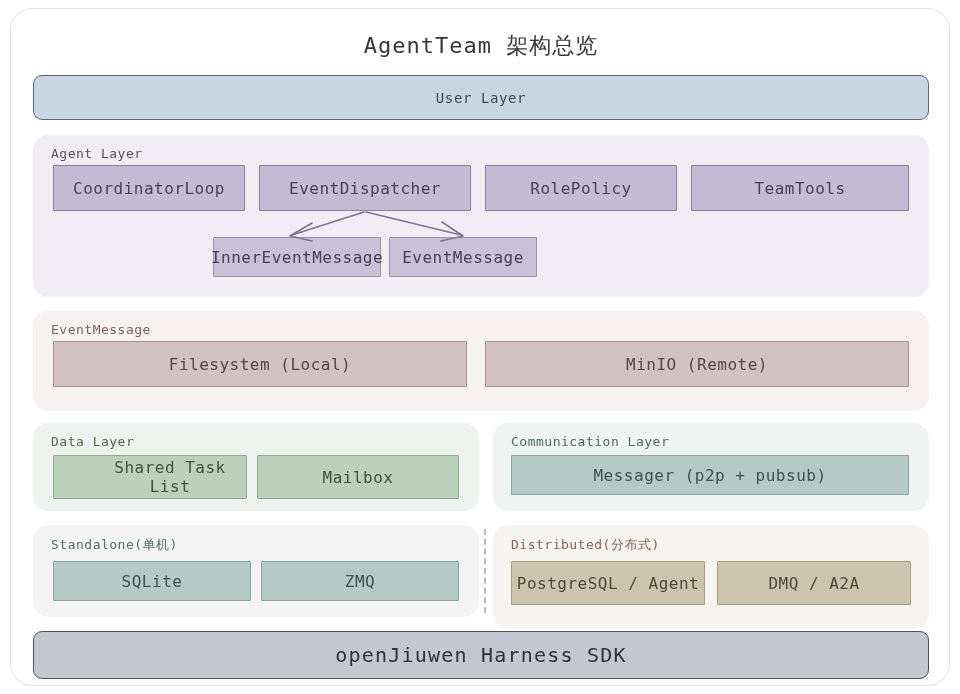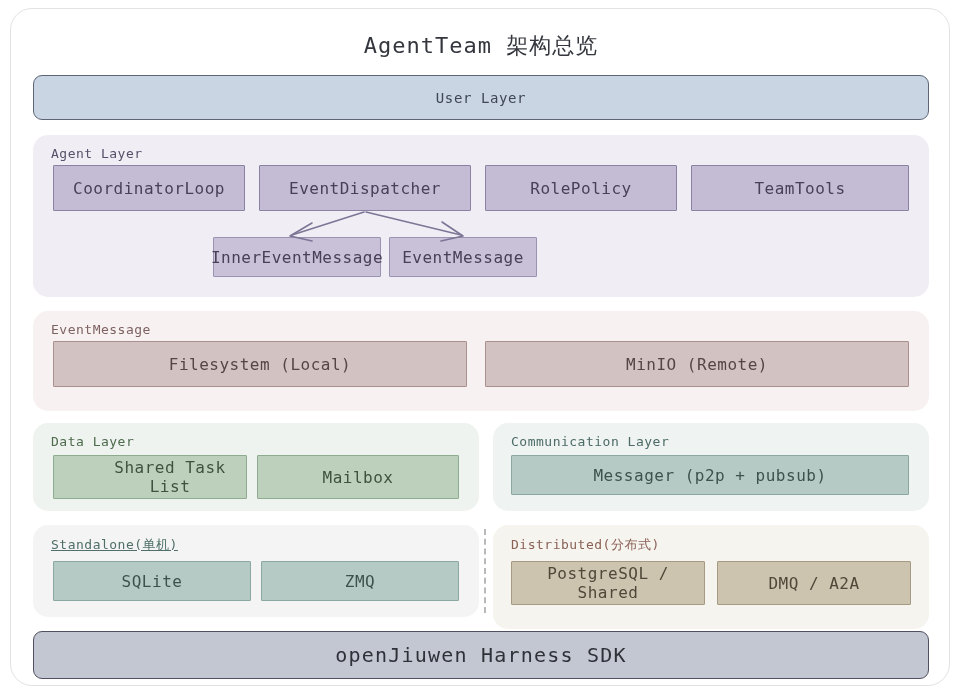--- a/index.html
+++ b/index.html
@@ -78,21 +78,21 @@
   .panel-workspace  { left: 22px;  top: 302px; width: 896px; height: 100px; background: #f7f2f1; }
   .panel-data       { left: 22px;  top: 414px; width: 446px; height: 88px;  background: #eff3ef; }
   .panel-comm       { left: 482px; top: 414px; width: 436px; height: 88px;  background: #eff3f2; }
   .panel-standalone { left: 22px;  top: 516px; width: 446px; height: 92px;  background: #f3f4f3; }
   .panel-distributed{ left: 482px; top: 516px; width: 436px; height: 104px;  background: #f6f4ef; }
 
   .lbl-agent       { color: #585068; }
   .lbl-workspace   { color: #7d6262; }
   .lbl-data        { color: #4d6a4d; }
   .lbl-comm        { color: #4c6b66; }
-  .lbl-standalone  { color: #4f6f68; text-decoration: underline; }
+  .lbl-standalone  { color: #4f6f68; }
   .lbl-distributed { color: #8a6156; }
 
   
   .node {
     position: absolute;
     display: flex;
     align-items: center;
     justify-content: center;
     border-radius: 1px;
     font-size: 16px;
@@ -244,21 +244,21 @@
     <span>SQLite</span>
   </div>
   <div class="node node-teal n-zmq">
     <span>ZMQ</span>
   </div>
 
   <div class="panel panel-distributed">
     <div class="panel-label lbl-distributed">Distributed(分布式)</div>
   </div>
   <div class="node node-tan n-postgres">
-    <span>PostgreSQL / Shared</span>
+    <span>PostgreSQL / Agent</span>
   </div>
   <div class="node node-tan n-dmq">
     <span>DMQ / A2A</span>
   </div>
 
   <div class="divider"></div>
 
   <svg class="arrows" viewBox="0 0 940 678">
     <g stroke="#7d7596" stroke-width="1.6" fill="none" stroke-linecap="round" stroke-linejoin="round">
 

